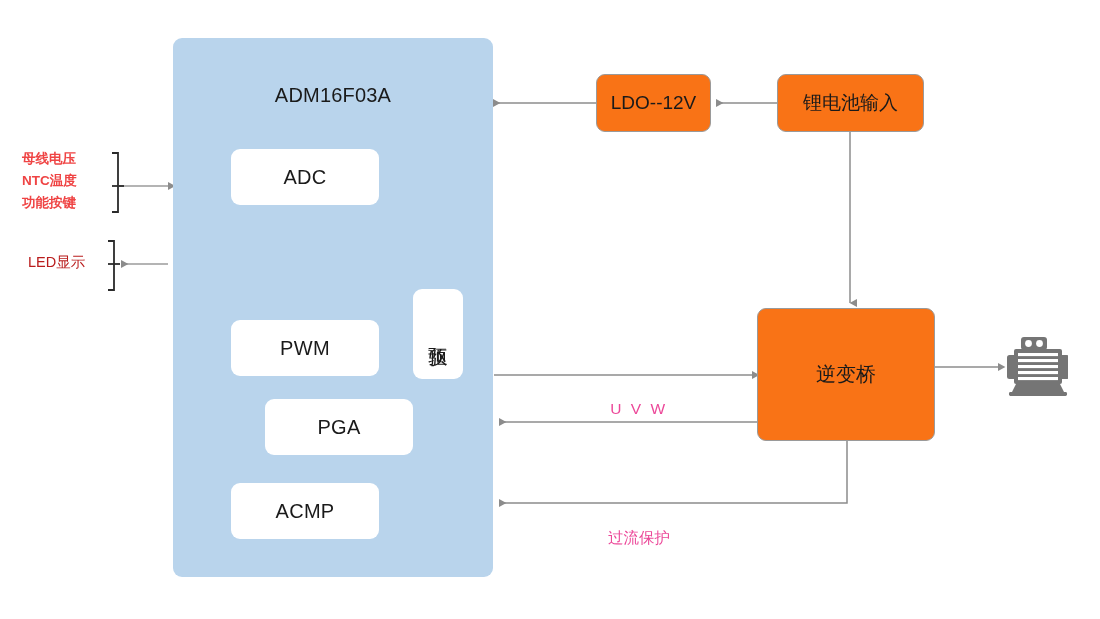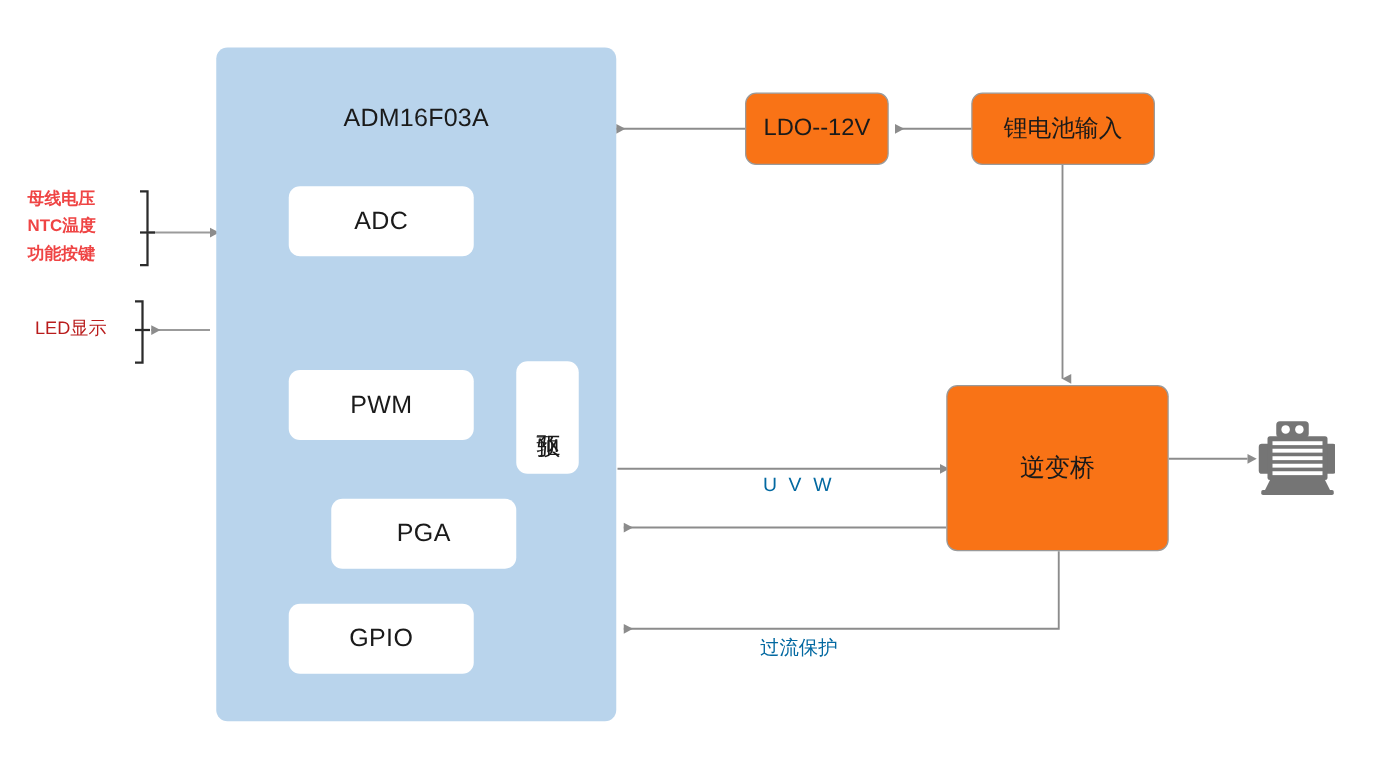--- a/index.html
+++ b/index.html
@@ -51,21 +51,21 @@
     border-radius: 9px;
     display: flex;
     align-items: center;
     justify-content: center;
     font-size: 20px;
     color: #1a1a1a;
     letter-spacing: 0.3px;
   }
   .ip-adc  { top: 149px; }
   .ip-gpio { top: 232px; }
-  .ip-pwm  { top: 296px; }
+  .ip-pwm  { top: 320px; }
   .ip-pga  { top: 399px; margin-left: 34px; }
   .ip-acmp { top: 483px; }
 
   .predriver {
     position: absolute;
     left: 413px; top: 289px;
     width: 50px; height: 90px;
     background: #ffffff;
     border-radius: 9px;
     display: flex;
@@ -112,23 +112,24 @@
     left: 28px; top: 253px;
     font-size: 14.5px;
     color: #b91c1c;
     white-space: nowrap;
   }
 
   
   .wire-label {
     position: absolute;
     font-size: 15.5px;
-    color: #0369a1;
+    color: #ec4899;
     white-space: nowrap;
     text-align: center;
+    margin-top: 20px;
   }
   .lbl-uvw  { left: 534px; top: 380px; width: 210px; letter-spacing: 2.5px; }
   .lbl-bemf { left: 534px; top: 428px; width: 210px; }
   .lbl-ocp  { left: 534px; top: 508px; width: 210px; }
 
   
   .motor {
     position: absolute;
     left: 1003px; top: 336px;
     width: 70px; height: 62px;
@@ -177,21 +178,21 @@
       <path d="M847,441 L847,503 L499,503" marker-end="url(#arrL)"></path>
     </g>
   </svg>
 
   <div class="mcu-panel"></div>
   <div class="mcu-title">ADM16F03A</div>
 
   <div class="ip-block ip-adc">ADC</div>
   <div class="ip-block ip-pwm">PWM</div>
   <div class="ip-block ip-pga">PGA</div>
-  <div class="ip-block ip-acmp">GPIO</div>
+  <div class="ip-block ip-acmp">ACMP</div>
 
   <div class="predriver">预驱</div>
 
   <div class="left-group-a">
     <div>母线电压</div>
     <div>NTC温度</div>
     <div>功能按键</div>
   </div>
   <div class="left-group-b">LED显示</div>
 

